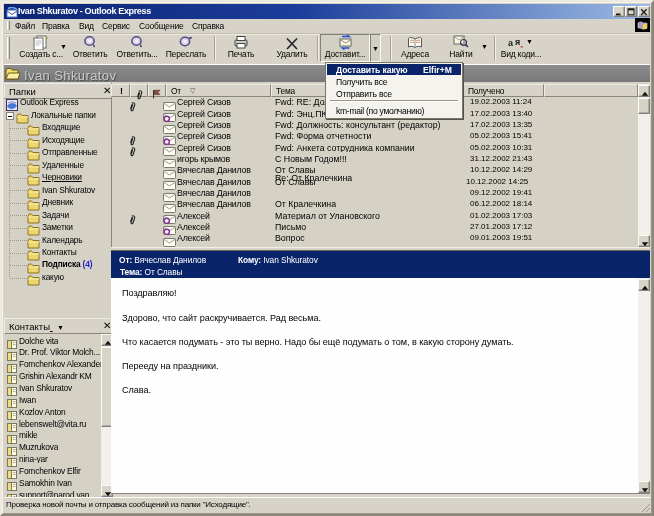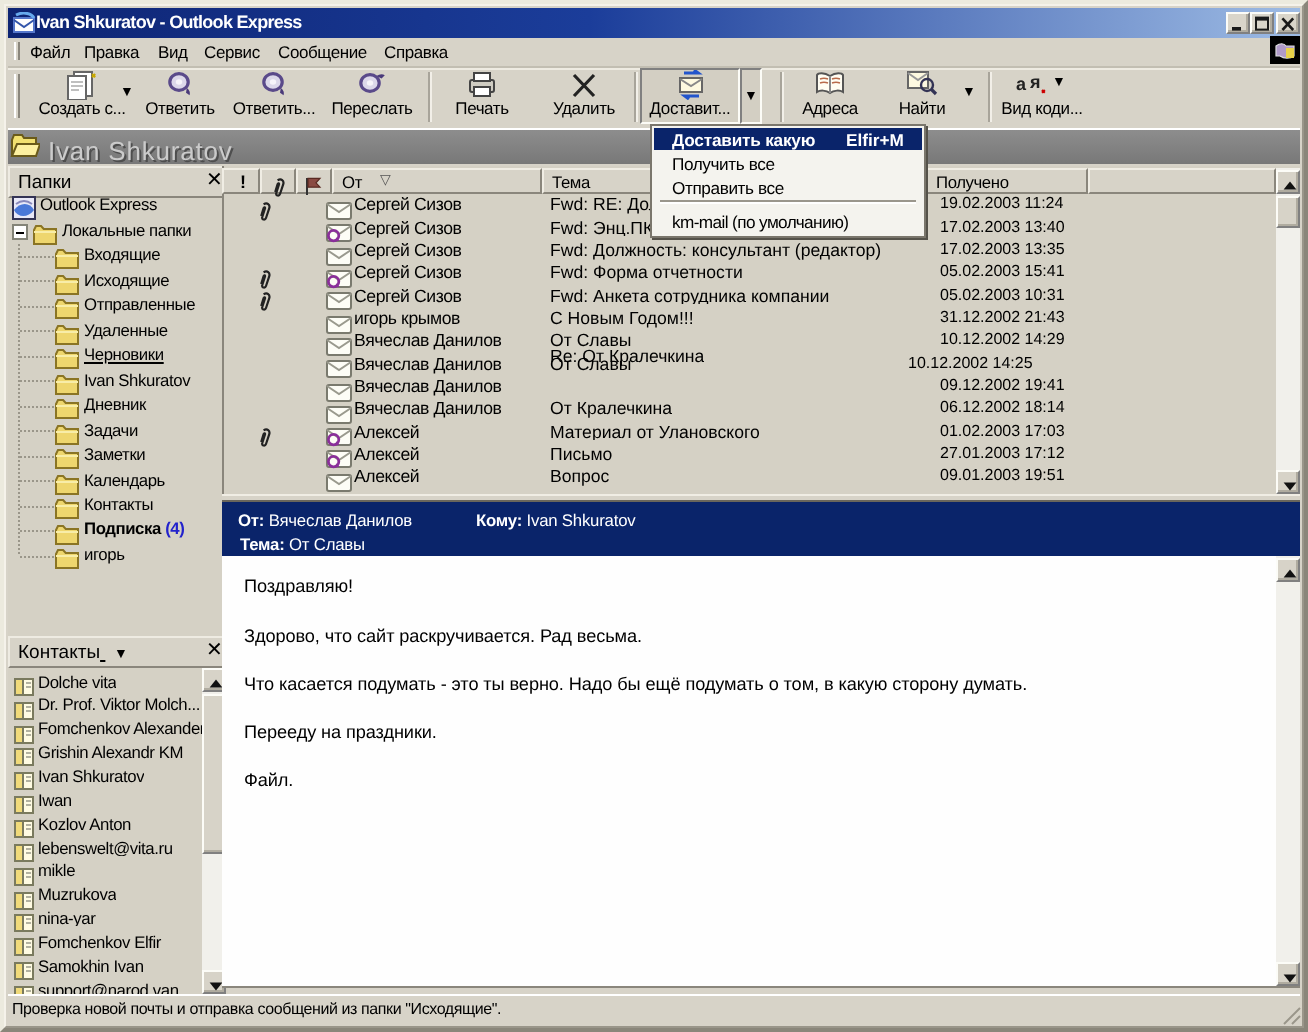--- a/index.html
+++ b/index.html
@@ -210,21 +210,21 @@
 <div style="position:absolute;left:27px;top:259.55px"><svg width="13" height="11" viewBox="0 0 13 11" style="">
       <path d="M1 3 L1 10 L12 10 L12 2.5 L5.8500000000000005 2.5 L4.55 1 L2 1 Z" fill="#eed66e" stroke="#8a7424" stroke-width="1"></path>
       <path d="M1 4 L12 4" stroke="#f8eda8" stroke-width="1"></path>
     </svg></div>
 <div class="t" style="left:42px;top:260.4px;font-size:8.4px;letter-spacing:-0.2px; font-weight:bold">Подписка <span style="color:#2222cc">(4)</span></div>
 <div style="left:10px;top:277.6px;width:17px;height:1px;background:repeating-linear-gradient(to right,#9a968a 0 1px,transparent 1px 2px)"></div>
 <div style="position:absolute;left:27px;top:272.05px"><svg width="13" height="11" viewBox="0 0 13 11" style="">
       <path d="M1 3 L1 10 L12 10 L12 2.5 L5.8500000000000005 2.5 L4.55 1 L2 1 Z" fill="#eed66e" stroke="#8a7424" stroke-width="1"></path>
       <path d="M1 4 L12 4" stroke="#f8eda8" stroke-width="1"></path>
     </svg></div>
-<div class="t" style="left:42px;top:272.9px;font-size:8.4px;letter-spacing:-0.2px;">игорь</div>
+<div class="t" style="left:42px;top:272.9px;font-size:8.4px;letter-spacing:-0.2px;">какую</div>
 <div style="left:5.5px;top:112px;width:8px;height:8px;background:#fff;border:1px solid #848478"></div>
 <div style="left:7.5px;top:115.5px;width:4px;height:1px;background:#000"></div>
 <div style="left:4px;top:318px;width:110px;height:16px;background:#d7d3c8;border:1px solid;border-color:#eeebe2 #8a867c #8a867c #eeebe2"></div>
 <div class="t" style="left:9px;top:322px;font-size:9.5px">Контакты<span style="text-decoration:underline">&nbsp;</span></div>
 <div class="t" style="left:57px;top:324px;font-size:7px">▼</div>
 <div class="t" style="left:103px;top:321px;font-size:10px;color:#000">✕</div>
 <div style="left:4px;top:334px;width:110px;height:163px;background:#d5d1c5"></div>
 <div style="position:absolute;left:7px;top:335.925px"><svg width="10" height="11" viewBox="0 0 10 11" style="">
       <rect x="0.5" y="1.5" width="9" height="8" fill="#fffbe2" stroke="#7a7a5e"></rect>
       <rect x="0.5" y="1.5" width="4" height="8" fill="#f0da7a" stroke="#7a7a5e"></rect>
@@ -399,21 +399,21 @@
     </svg></div>
 <div class="t" style="left:177px;top:166.3px;font-size:8.8px;letter-spacing:-0.2px">Вячеслав Данилов</div>
 <div class="t" style="left:275px;top:166.3px;font-size:8.8px;max-width:186px;overflow:hidden">От Славы</div>
 <div class="t" style="left:470px;top:166.3px;font-size:8px">10.12.2002 14:29</div>
 <div style="position:absolute;left:163px;top:177.20000000000002px"><svg width="13" height="10" viewBox="0 0 13 10" style="">
       <rect x="0.5" y="0.5" width="12" height="8" rx="1" fill="#fdfdf6" stroke="#7a7a6e"></rect>
       <path d="M0.5 1 L6.5 5 L12.5 1" fill="none" stroke="#9a9a8e" stroke-width="1"></path>
     </svg></div>
 <div class="t" style="left:177px;top:177.6px;font-size:8.8px;letter-spacing:-0.2px">Вячеслав Данилов</div>
 <div class="t" style="left:275px;top:177.6px;font-size:8.8px;max-width:186px;overflow:hidden">От Славы</div>
-<div class="t" style="left:454px;top:177.6px;font-size:8px">10.12.2002 14:25</div>
+<div class="t" style="left:466px;top:177.6px;font-size:8px">10.12.2002 14:25</div>
 <div style="position:absolute;left:163px;top:188.52px"><svg width="13" height="10" viewBox="0 0 13 10" style="">
       <rect x="0.5" y="0.5" width="12" height="8" rx="1" fill="#fdfdf6" stroke="#7a7a6e"></rect>
       <path d="M0.5 1 L6.5 5 L12.5 1" fill="none" stroke="#9a9a8e" stroke-width="1"></path>
     </svg></div>
 <div class="t" style="left:177px;top:188.9px;font-size:8.8px;letter-spacing:-0.2px">Вячеслав Данилов</div>
 <div class="t" style="left:275px;top:174px;font-size:8.8px;max-width:186px;overflow:hidden">Re: От Кралечкина</div>
 <div class="t" style="left:470px;top:188.9px;font-size:8px">09.12.2002 19:41</div>
 <div style="position:absolute;left:163px;top:199.84px"><svg width="13" height="10" viewBox="0 0 13 10" style="">
       <rect x="0.5" y="0.5" width="12" height="8" rx="1" fill="#fdfdf6" stroke="#7a7a6e"></rect>
       <path d="M0.5 1 L6.5 5 L12.5 1" fill="none" stroke="#9a9a8e" stroke-width="1"></path>
@@ -460,21 +460,21 @@
 <div style="left:111px;top:247px;width:539px;height:4px;background:#d7d3c8;border-top:1px solid #f0ede4;border-bottom:1px solid #6a665c"></div>
 <div style="left:111px;top:251px;width:539px;height:27px;background:#0a246a"></div>
 <div class="t" style="left:119px;top:256px;font-size:8.4px;letter-spacing:-0.1px;color:#fff"><b>От:</b> Вячеслав Данилов</div>
 <div class="t" style="left:238px;top:256px;font-size:8.4px;letter-spacing:-0.1px;color:#fff"><b>Кому:</b> Ivan Shkuratov</div>
 <div class="t" style="left:120px;top:268px;font-size:8.4px;letter-spacing:-0.1px;color:#fff"><b>Тема:</b> От Славы</div>
 <div style="left:111px;top:278px;width:539px;height:216px;background:#fefefe;border-bottom:1px solid #8a867c"></div>
 <div class="t" style="left:122px;top:289.4px;font-size:9.1px;letter-spacing:-0.05px;color:#000">Поздравляю!</div>
 <div class="t" style="left:122px;top:313.9px;font-size:9.1px;letter-spacing:-0.05px;color:#000">Здорово, что сайт раскручивается. Рад весьма.</div>
 <div class="t" style="left:122px;top:338.4px;font-size:9.1px;letter-spacing:-0.05px;color:#000">Что касается подумать - это ты верно. Надо бы ещё подумать о том, в какую сторону думать.</div>
 <div class="t" style="left:122px;top:362.4px;font-size:9.1px;letter-spacing:-0.05px;color:#000">Перееду на праздники.</div>
-<div class="t" style="left:122px;top:386.4px;font-size:9.1px;letter-spacing:-0.05px;color:#000">Файл.</div>
+<div class="t" style="left:122px;top:386.4px;font-size:9.1px;letter-spacing:-0.05px;color:#000">Слава.</div>
 <div style="left:638px;top:278px;width:12px;height:215px;background:#f1f0eb"></div>
 <div class="rb" style="left:638px;top:279px;width:12px;height:12px"><svg width="12" height="12" viewBox="0 0 12 12" style="">
       <path d="M6.0 3.8 L2.8 7.8 L9.2 7.8 Z" fill="#111"></path>
     </svg></div>
 <div class="rb" style="left:638px;top:481px;width:12px;height:12px"><svg width="12" height="12" viewBox="0 0 12 12" style="">
       <path d="M6.0 8.2 L2.8 4.2 L9.2 4.2 Z" fill="#111"></path>
     </svg></div>
 <div style="left:325px;top:62px;width:138px;height:57px;background:#f4f3ee;border:1px solid #7a766c;box-shadow:1px 1px 0 #55524a;z-index:50"></div>
 <div style="left:327px;top:64px;width:134px;height:10.5px;background:#0a246a;z-index:51"></div>
 <div class="t" style="left:336px;top:66px;font-size:8.6px;font-weight:bold;color:#fff;letter-spacing:-0.1px;z-index:52">Доставить какую</div>

